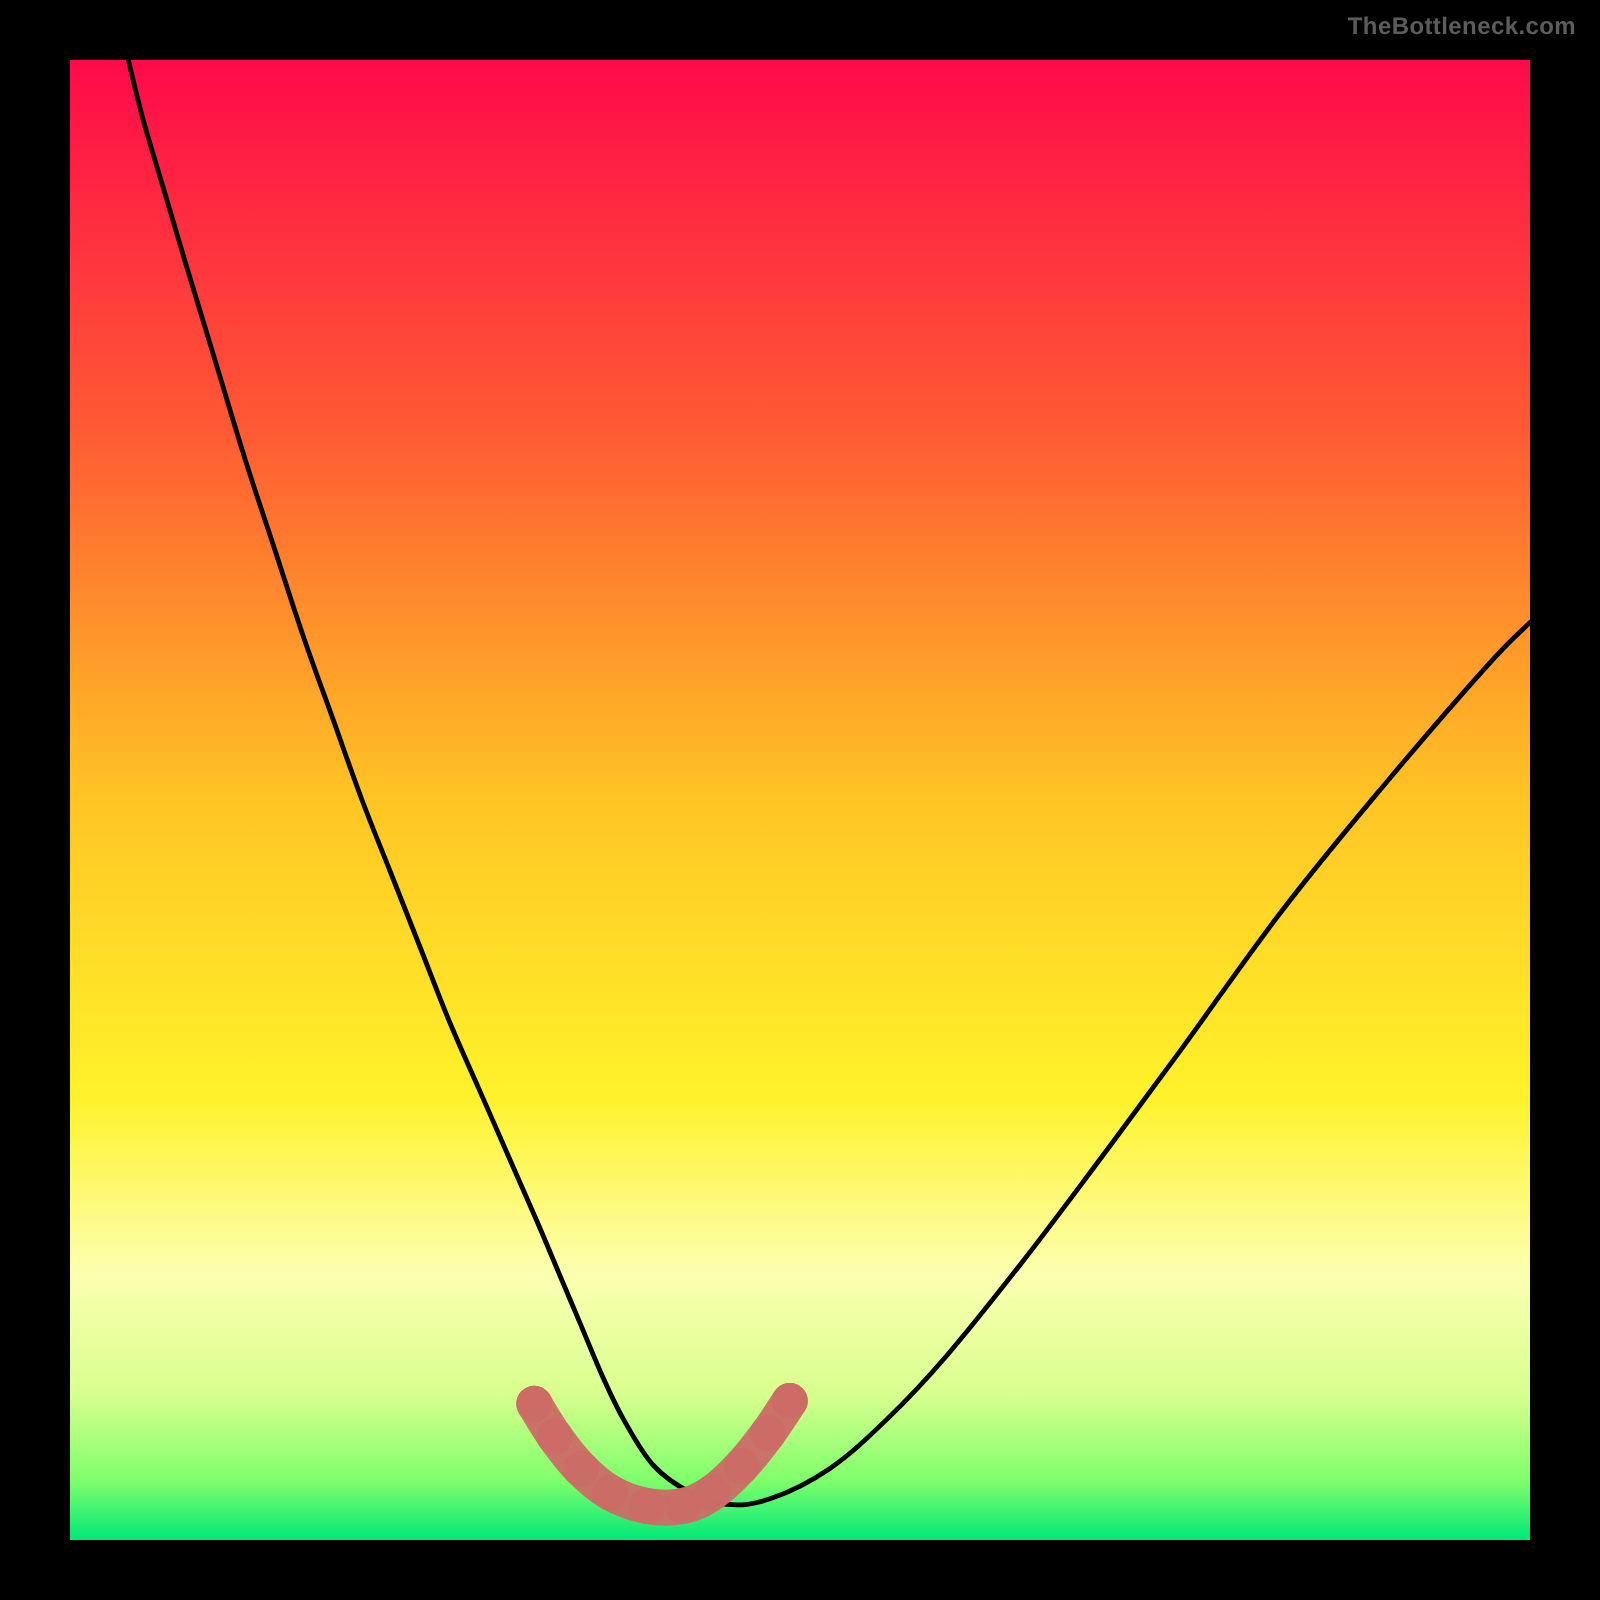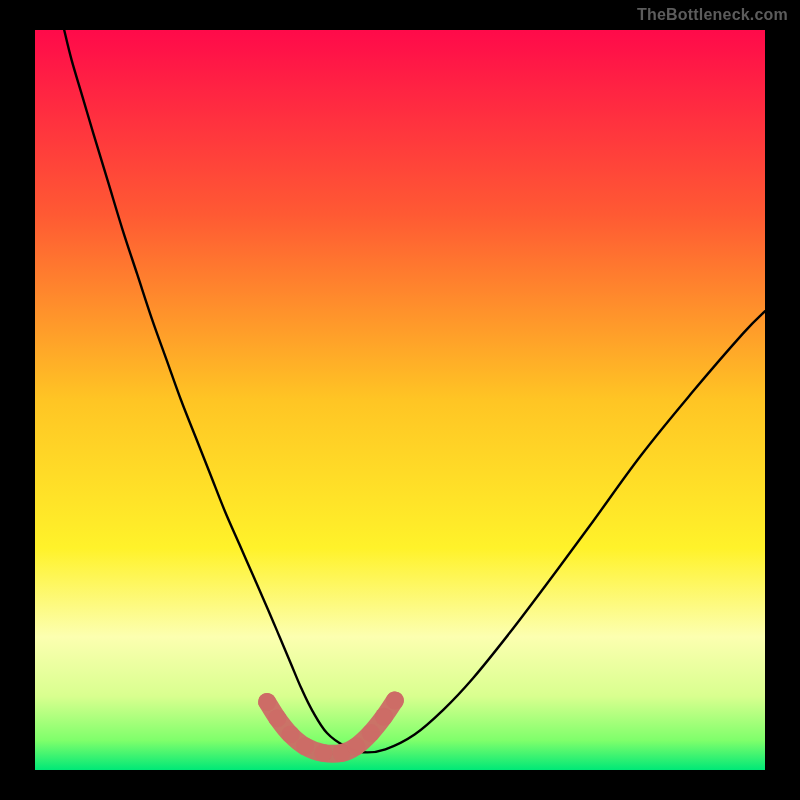--- a/index.html
+++ b/index.html
@@ -13,21 +13,21 @@
   .chart-container {
     position: relative;
     width: 800px;
     height: 800px;
   }
   .watermark {
     position: absolute;
     top: 6px;
     right: 12px;
     font-family: Arial, Helvetica, sans-serif;
-    font-size: 16px;
+    font-size: 12px;
     font-weight: bold;
     color: #5c5c5c;
     letter-spacing: 0.2px;
     z-index: 10;
     margin-left: 39px;
   }
   svg {
     display: block;
   }
 </style>

